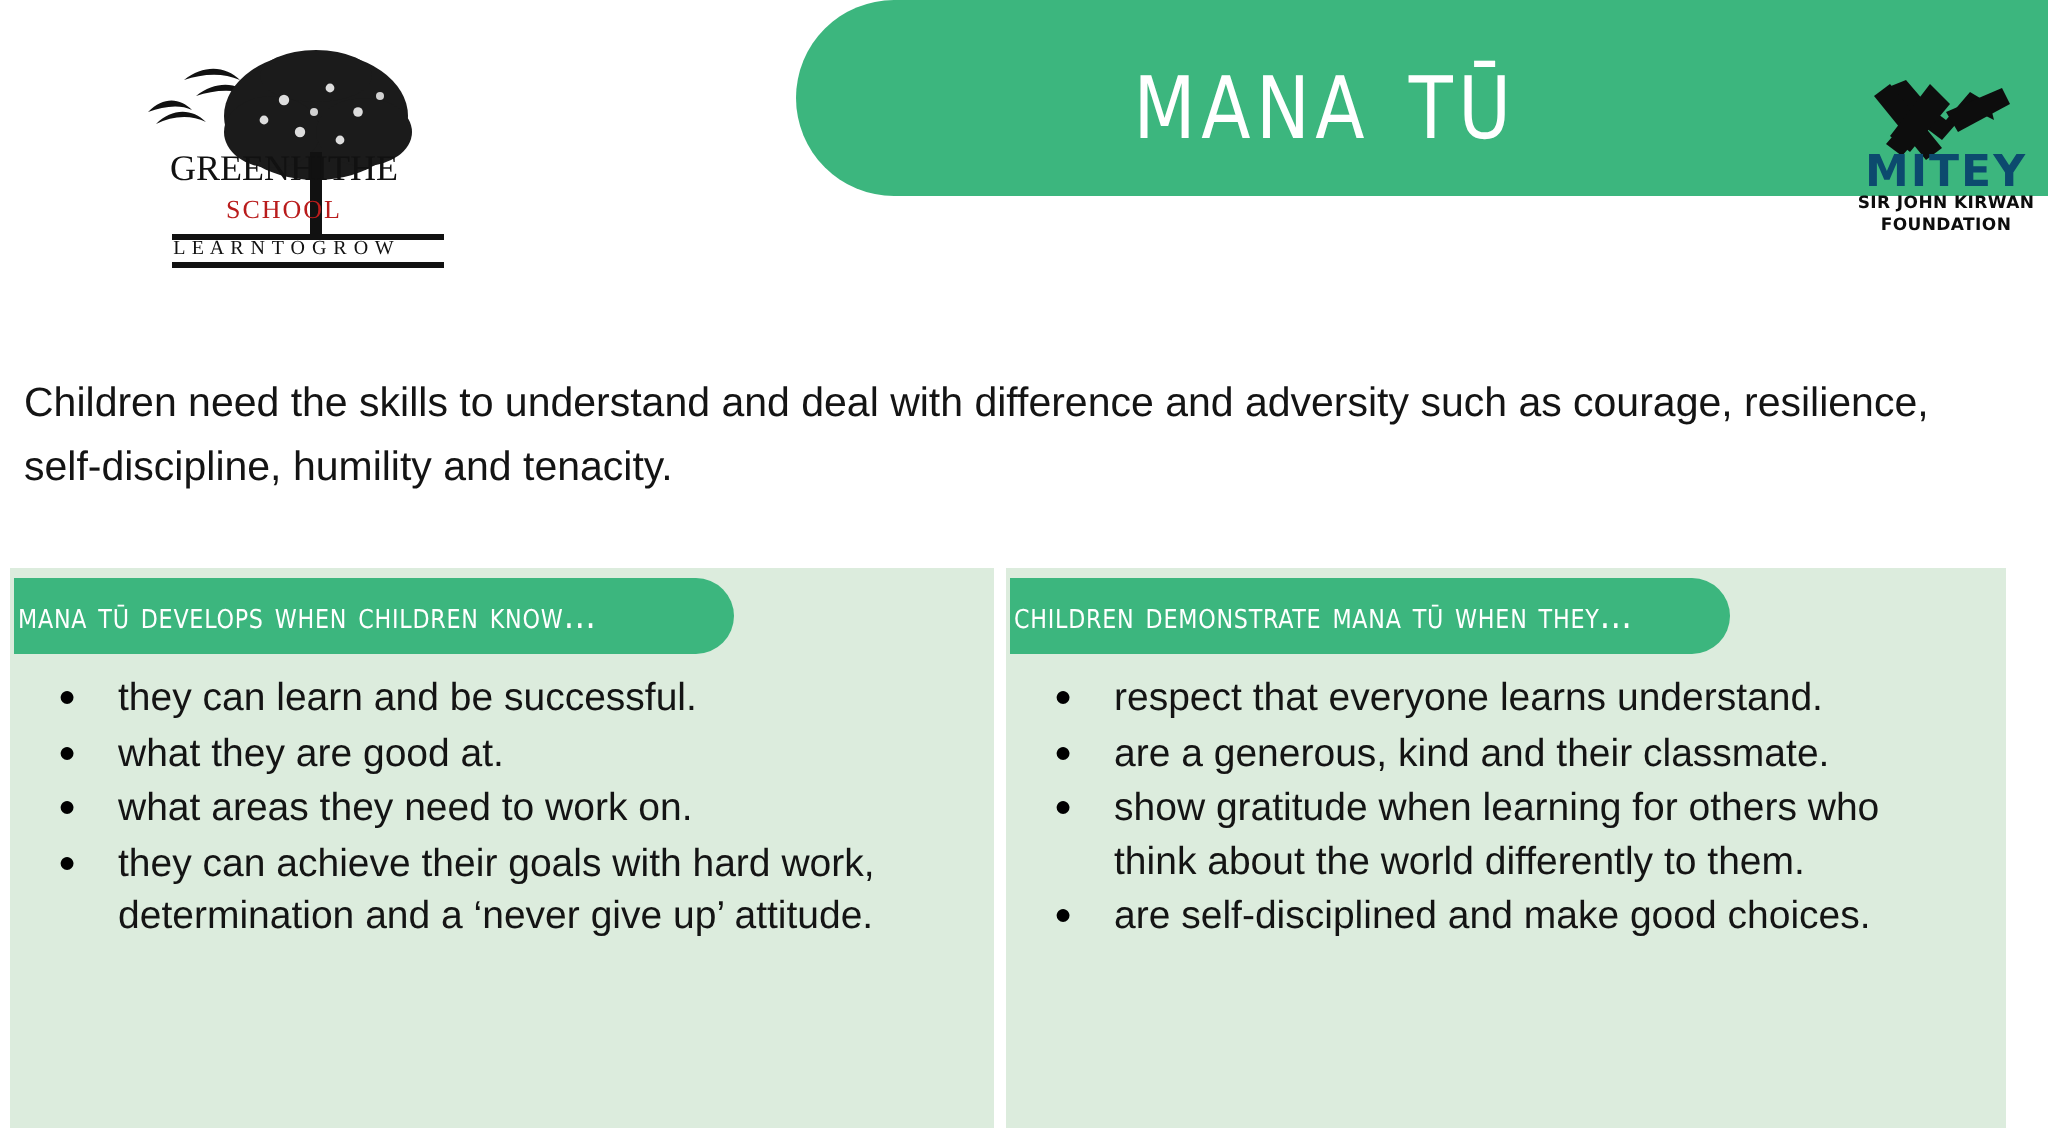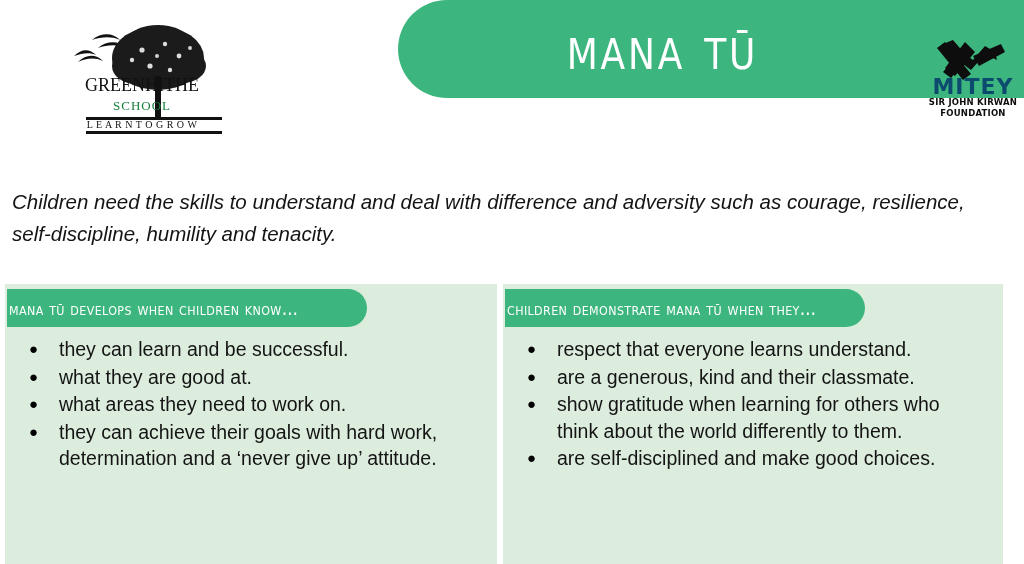--- a/index.html
+++ b/index.html
@@ -66,21 +66,20 @@
 
   
   .intro {
     position: absolute;
     left: 12px;
     top: 186px;
     width: 970px;
     font-size: 20.5px;
     line-height: 32px;
     color: #141414;
-    font-style: italic;
   }
 
   
   .panels {
     position: absolute;
     left: 0;
     top: 284px;
     width: 1024px;
     height: 280px;
   }
@@ -179,21 +178,21 @@
       <circle cx="70" cy="42" r="2.2" fill="#fff" opacity="0.85"></circle>
       <circle cx="128" cy="30" r="2" fill="#fff" opacity="0.8"></circle>
       <circle cx="95" cy="38" r="2" fill="#fff" opacity="0.8"></circle>
 
       <rect x="93" y="58" width="6" height="44" fill="#111"></rect>
 
       <rect x="24" y="99" width="144" height="3" fill="#111"></rect>
       <rect x="24" y="113" width="144" height="3" fill="#111"></rect>
     </svg>
     <div style="position:absolute; left:0; top:52px; width:160px; text-align:center; font-family:'Liberation Serif', serif; font-size:25px; font-variant:small-caps; text-transform:lowercase; color:#111; letter-spacing:0px; line-height:1;">Greenhithe</div>
-    <div style="position:absolute; left:0; top:76px; width:160px; text-align:center; font-family:'Liberation Serif', serif; font-size:19px; font-variant:small-caps; text-transform:lowercase; color:#15803d; letter-spacing:1px; line-height:1;">School</div>
+    <div style="position:absolute; left:0; top:76px; width:160px; text-align:center; font-family:'Liberation Serif', serif; font-size:19px; font-variant:small-caps; text-transform:lowercase; color:#b91c1c; letter-spacing:1px; line-height:1;">School</div>
     <div style="position:absolute; left:0; top:102px; width:160px; text-align:center; font-family:'Liberation Serif', serif; font-size:10px; color:#111; letter-spacing:0.5px; line-height:1;">L E A R N   T O   G R O W</div>
   </div>
 
   <div class="banner">
     <div class="banner-title">Mana Tū</div>
 
     <div class="mitey-logo">
       <svg width="96" height="92" viewBox="0 0 96 92">
         <path d="M18 14 L30 28 L18 42 L26 48 L38 34 L46 40 L60 24 L72 30 L70 22 L60 16 L48 30 L40 24 L28 10 Z" fill="#0d0d0d"></path>
         <path d="M20 12 L46 44 L38 50 L12 18 Z" fill="#0d0d0d"></path>

